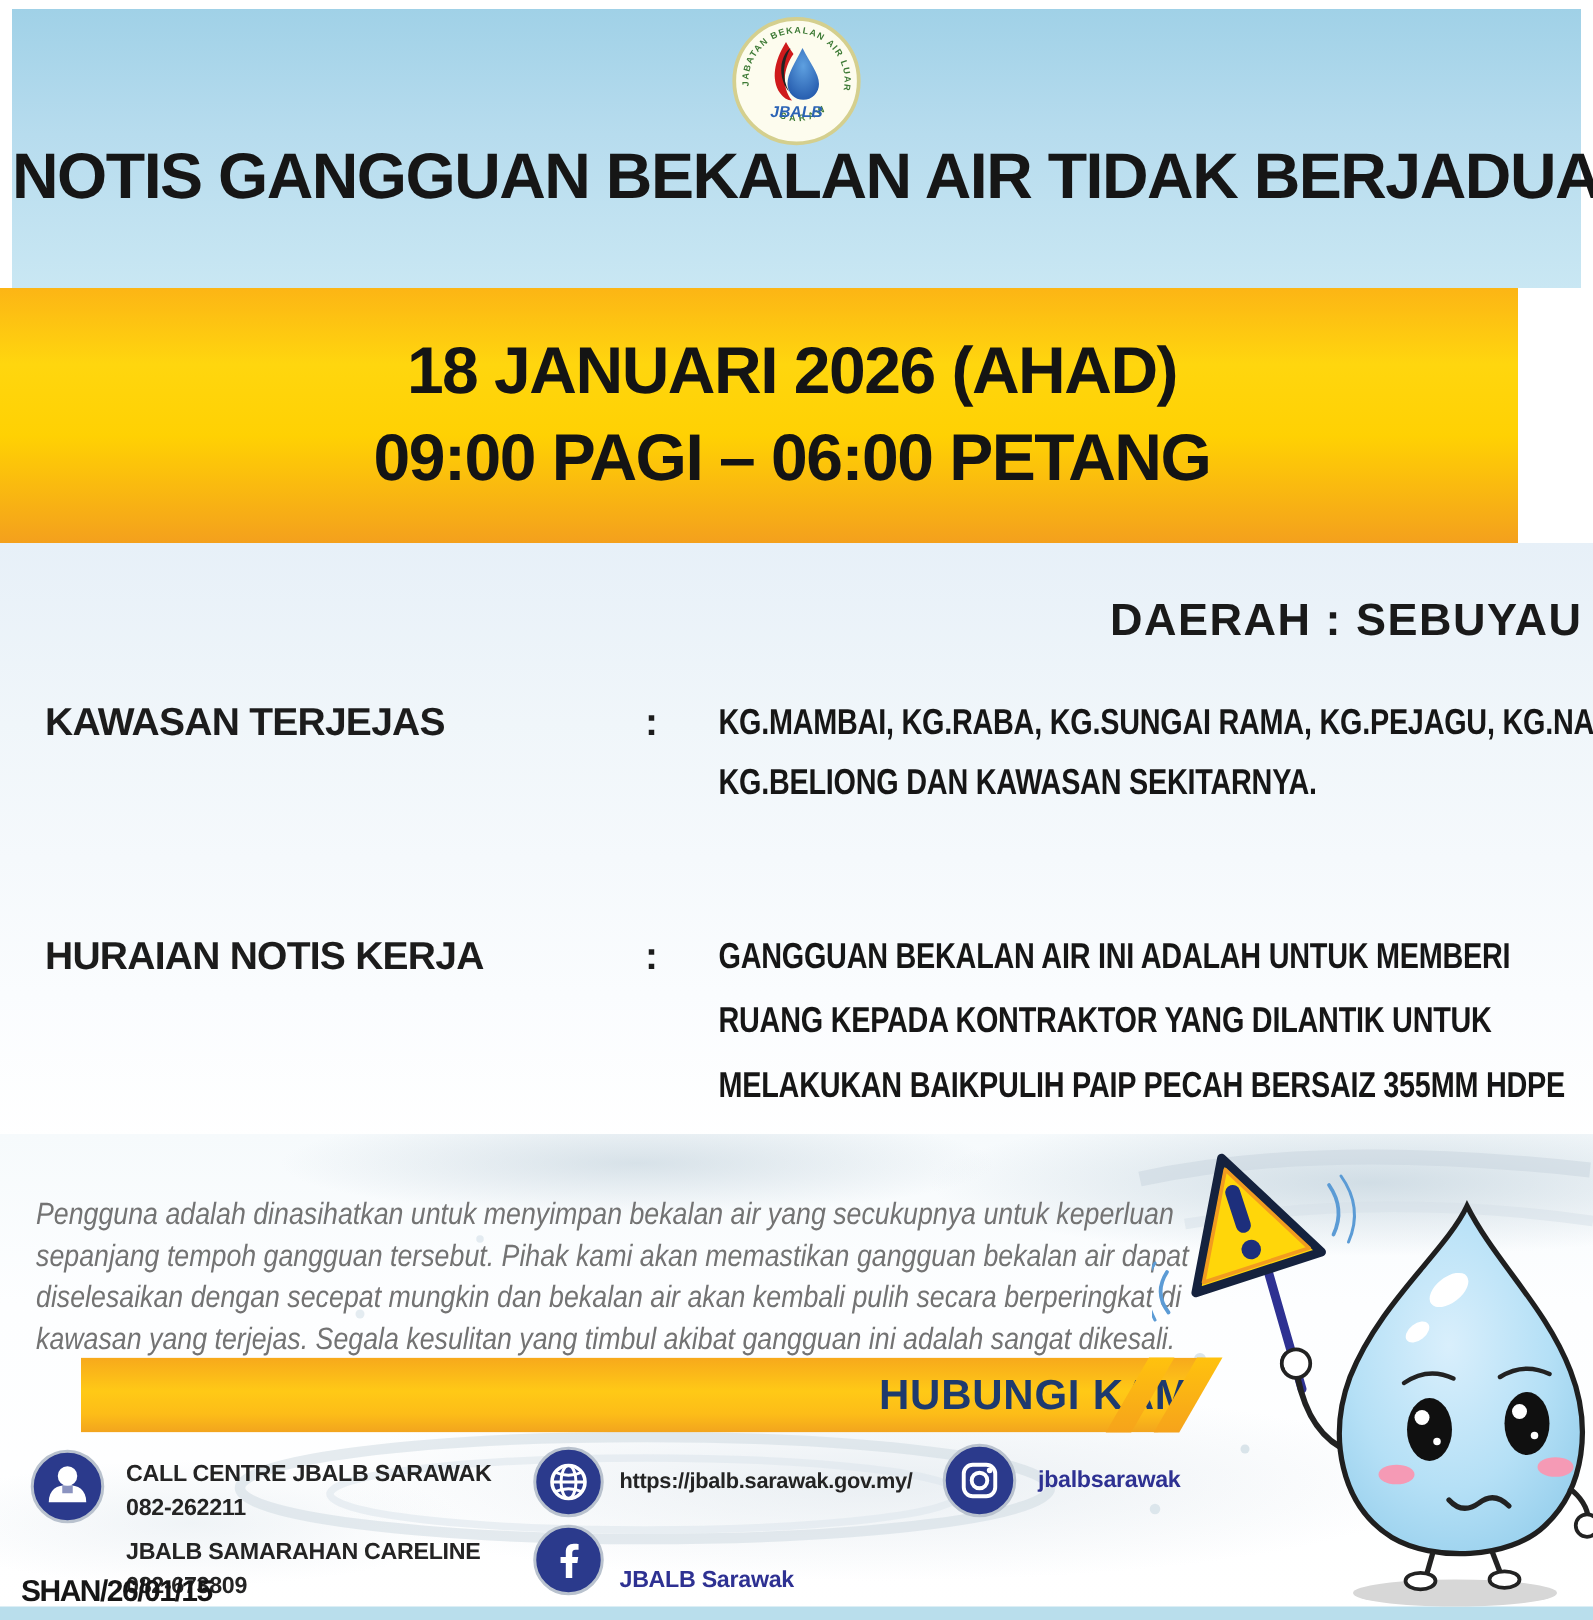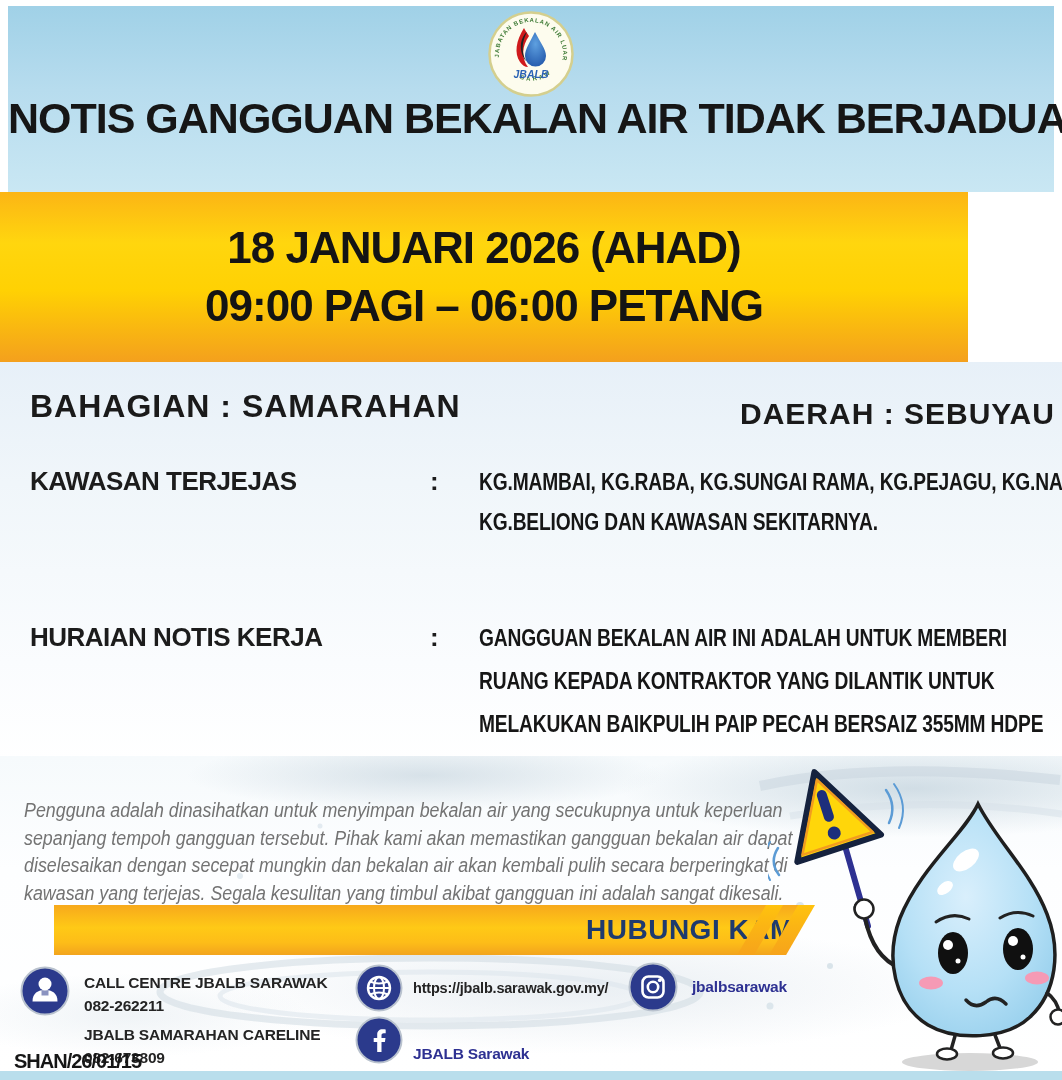--- a/index.html
+++ b/index.html
@@ -16,21 +16,21 @@
   .logo-wrap{position:absolute; top:4px; left:50%; transform:translateX(-50%); width:88px; height:88px;}
   .main-title{
     position:absolute; top:88px; left:0; right:0;
     text-align:center; font-size:43px; font-weight:800; letter-spacing:-1px;
     color:#161616; white-space:nowrap;
   }
   
   .date-band{
     position:absolute; top:192px; left:0; width:968px; height:170px;
     background:linear-gradient(180deg,#fcb515 0%,#ffd60e 30%,#ffd103 58%,#f4a01d 100%);
-    display:flex; flex-direction:column; align-items:center; justify-content:center; gap:8px;
+    display:flex; flex-direction:column; align-items:center; justify-content:center; gap:8px;padding-left:44px;
   }
   .date-line,.time-line{
     font-size:44px; font-weight:800; letter-spacing:-1px; color:#141414; white-space:nowrap;
   }
   
   .content-band{
     position:absolute; top:362px; left:0; width:1062px; height:400px;
     background:linear-gradient(180deg,#e7f0f8 0%,#f0f6fa 30%,#fafcfe 75%,#ffffff 100%);
   }
   .bahagian{
@@ -137,21 +137,20 @@
     <div class="main-title">NOTIS GANGGUAN BEKALAN AIR TIDAK BERJADUAL</div>
   </div>
 
   <div class="date-band">
     <div class="date-line">18 JANUARI 2026 (AHAD)</div>
     <div class="time-line">09:00 PAGI – 06:00 PETANG</div>
   </div>
 
   <div class="content-band"></div>
 
-  <div class="bahagian">BAHAGIAN : SAMARAHAN</div>
   <div class="daerah">DAERAH : SEBUYAU</div>
 
   <div class="field-label" style="top:466px;">KAWASAN TERJEJAS</div>
   <div class="field-colon" style="top:466px;">:</div>
   <div class="field-value kawasan-value" style="top:462px;">
     <div class="val-line">KG.MAMBAI, KG.RABA, KG.SUNGAI RAMA, KG.PEJAGU, KG.NAP,</div>
     <div class="val-line">KG.BELIONG DAN KAWASAN SEKITARNYA.</div>
   </div>
 
   <div class="field-label" style="top:622px;">HURAIAN NOTIS KERJA</div>

